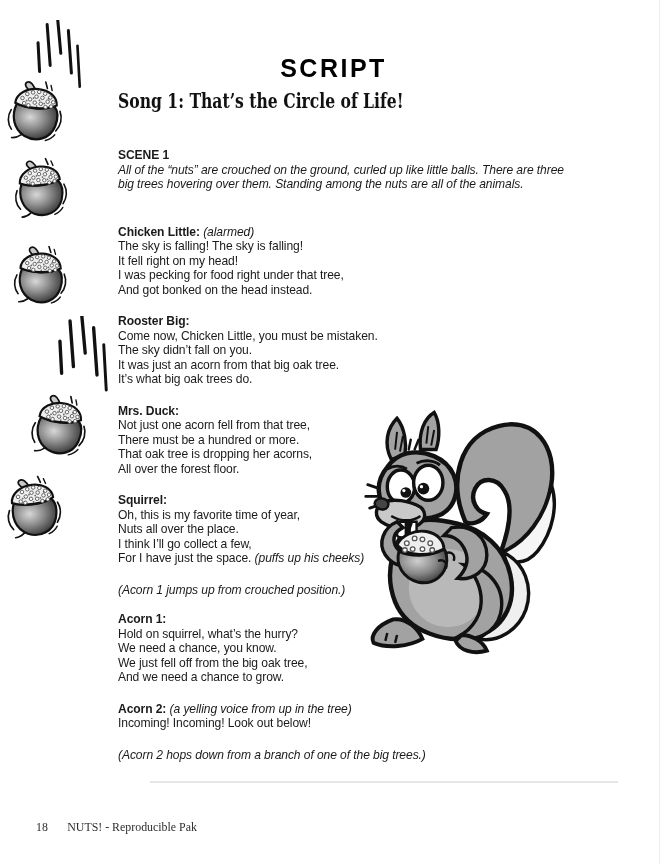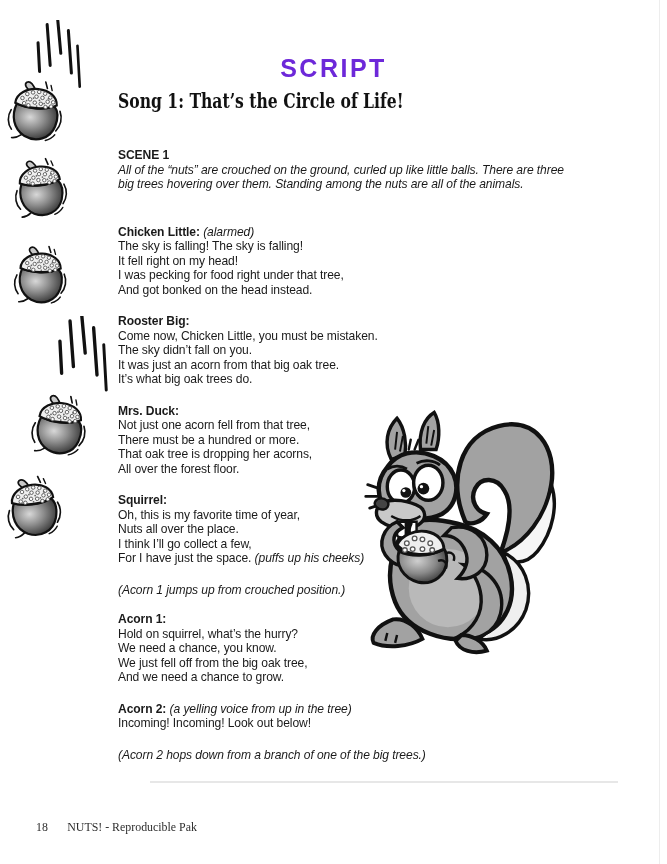--- a/index.html
+++ b/index.html
@@ -2,21 +2,21 @@
 <html><head>
 <meta charset="utf-8">
 <style>
   html,body{margin:0;padding:0;background:#ffffff;}
   .page{
     position:relative;width:667px;height:864px;background:#ffffff;overflow:hidden;
     font-family:"Liberation Sans",sans-serif;color:#1a1a1a;
   }
   .script-title{
     position:absolute;top:54px;left:0;width:667px;text-align:center;
-    font-weight:bold;font-size:25px;letter-spacing:2.5px;color:#6d28d9;
+    font-weight:bold;font-size:25px;letter-spacing:2.5px;color:#000000;
   }
   .song-title{
     position:absolute;top:89px;left:118px;
     font-family:"DejaVu Serif",serif;font-weight:bold;font-size:20px;color:#111;
     transform:scaleX(.78);transform-origin:left top;white-space:nowrap;
   }
   .content{
     position:absolute;left:118px;top:148px;width:470px;
     font-size:13px;line-height:14.5px;letter-spacing:-0.1px;
     transform:scaleX(.93);transform-origin:left top;

